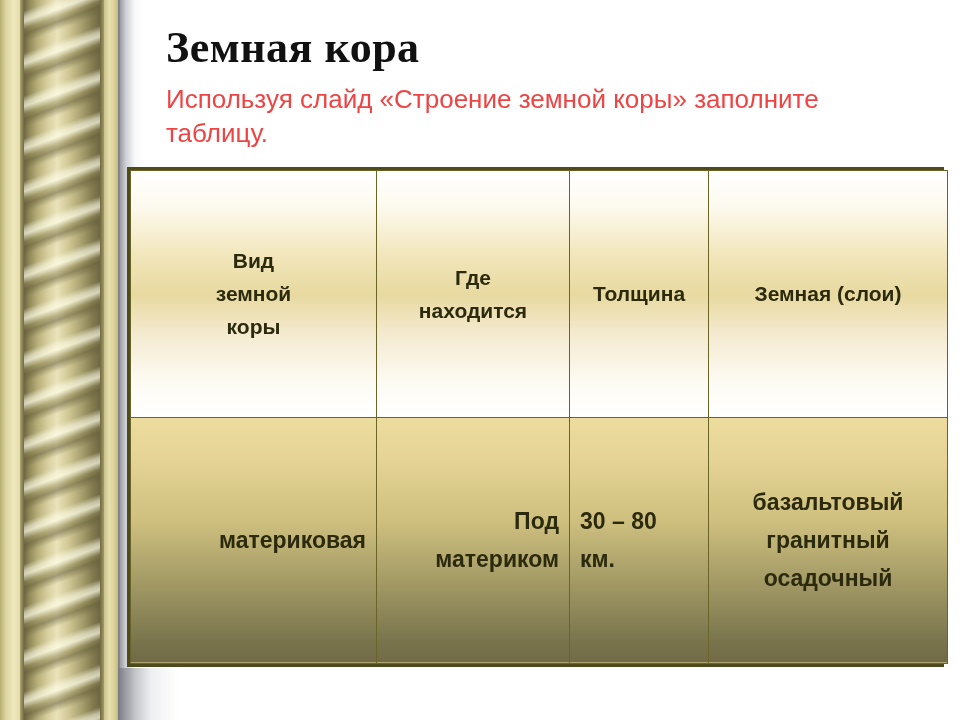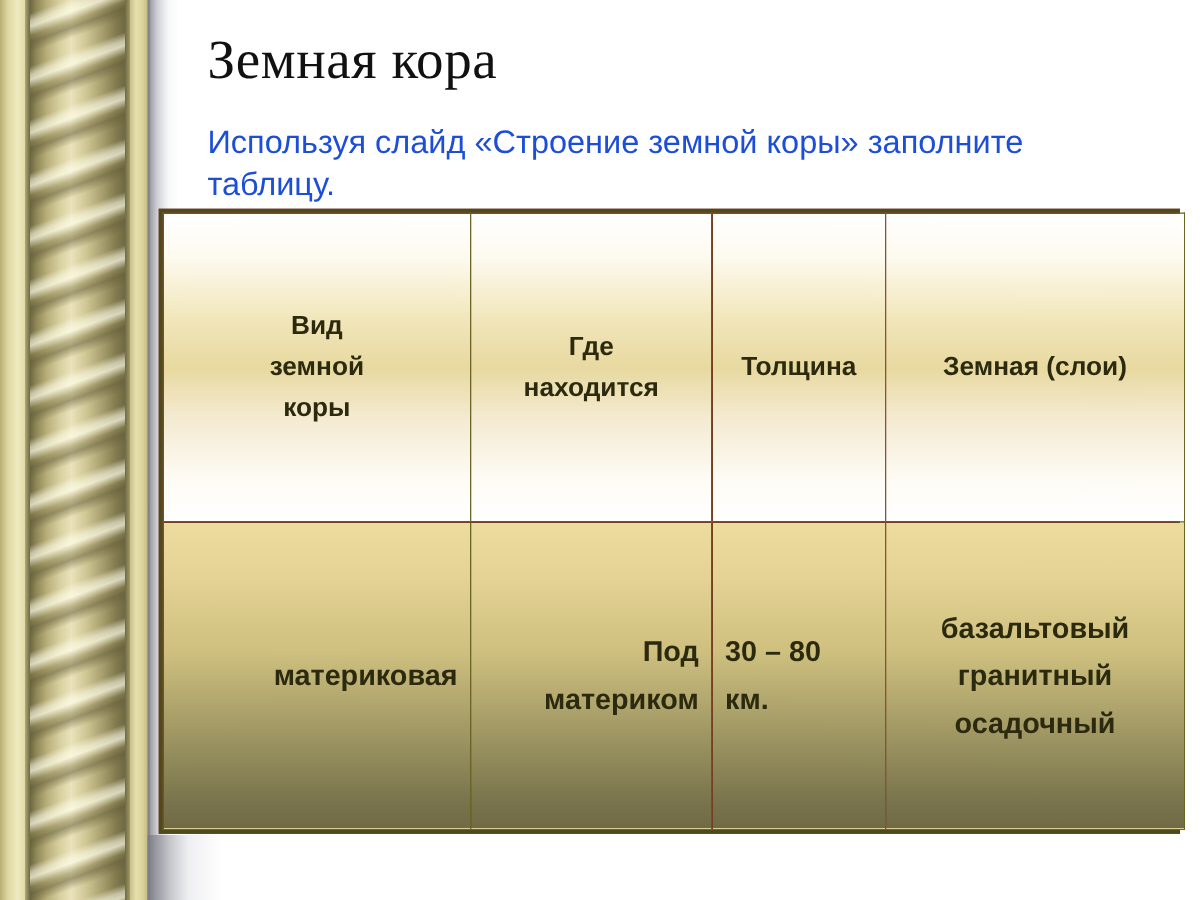--- a/index.html
+++ b/index.html
@@ -80,45 +80,44 @@
       rgba(255,255,255,0) 100%);
     pointer-events: none;
   }
 
   
   .title {
     position: absolute;
     left: 166px; top: 22px;
     font-family: "Liberation Serif", serif;
     font-size: 44px;
-    font-weight: 400;
+    font-weight: 700;
     color: #111111;
     letter-spacing: 0.5px;
     white-space: nowrap;
   }
   .subtitle {
     position: absolute;
     left: 166px; top: 82px;
     width: 720px;
     font-family: "Liberation Sans", sans-serif;
     font-size: 26px;
     font-weight: 400;
     line-height: 34px;
-    color: #1d4ed8;
-    margin-top: 14px;
+    color: #ef4444;
   }
 
   
   .table-wrap {
     position: absolute;
     left: 127px; top: 167px;
     width: 817px; height: 500px;
     border: 3px solid #4d4a1d;
     box-sizing: border-box;
-    background: #7f1d1d;
+    background: #f97316;
   }
   table.crust {
     width: 100%;
     height: 100%;
     border-collapse: collapse;
     table-layout: fixed;
   }
   table.crust td {
     border: 1px solid #6a6526;
     padding: 0 10px;

